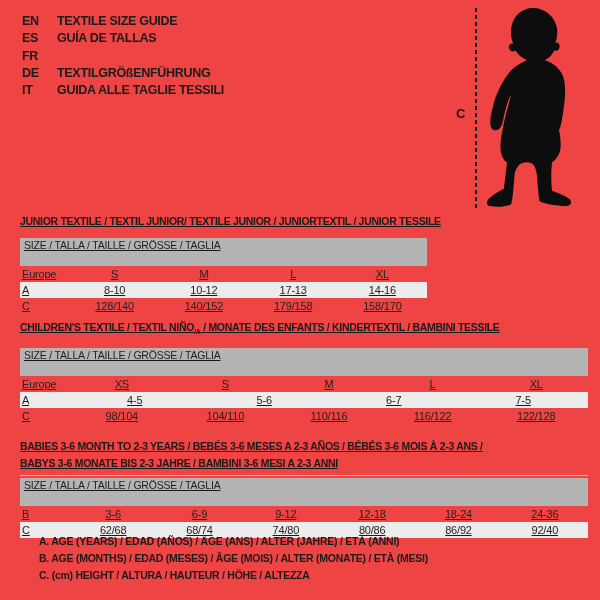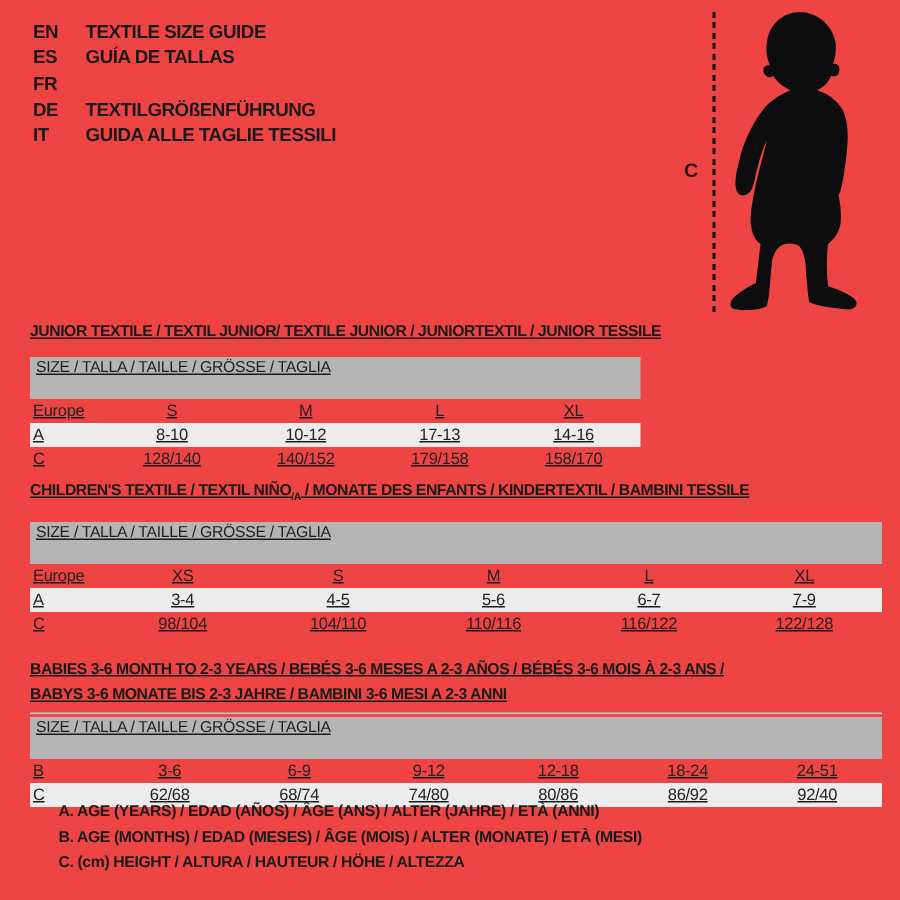--- a/index.html
+++ b/index.html
@@ -123,25 +123,24 @@
       <div class="row">
         <div class="lab">Europe</div>
         <div class="cell">XS</div>
         <div class="cell">S</div>
         <div class="cell">M</div>
         <div class="cell">L</div>
         <div class="cell">XL</div>
       </div>
       <div class="row shade" style="background: rgb(236, 236, 236);">
         <div class="lab">A</div>
-        <div class="cell">3-4</div>
         <div class="cell">4-5</div>
         <div class="cell">5-6</div>
         <div class="cell">6-7</div>
-        <div class="cell">7-9</div>
+        <div class="cell">7-5</div>
       </div>
       <div class="row">
         <div class="lab">C</div>
         <div class="cell">98/104</div>
         <div class="cell">104/110</div>
         <div class="cell">110/116</div>
         <div class="cell">116/122</div>
         <div class="cell">122/128</div>
       </div>
     </section>
@@ -152,21 +151,21 @@
       </div>
       <div class="prerule"></div>
       <div class="bar" style="background: rgb(180, 180, 180);">SIZE / TALLA / TAILLE / GRÖSSE / TAGLIA</div>
       <div class="row">
         <div class="lab">B</div>
         <div class="cell">3-6</div>
         <div class="cell">6-9</div>
         <div class="cell">9-12</div>
         <div class="cell">12-18</div>
         <div class="cell">18-24</div>
-        <div class="cell">24-51</div>
+        <div class="cell">24-36</div>
       </div>
       <div class="row shade" style="background: rgb(236, 236, 236);">
         <div class="lab">C</div>
         <div class="cell">62/68</div>
         <div class="cell">68/74</div>
         <div class="cell">74/80</div>
         <div class="cell">80/86</div>
         <div class="cell">86/92</div>
         <div class="cell">92/40</div>
       </div>

